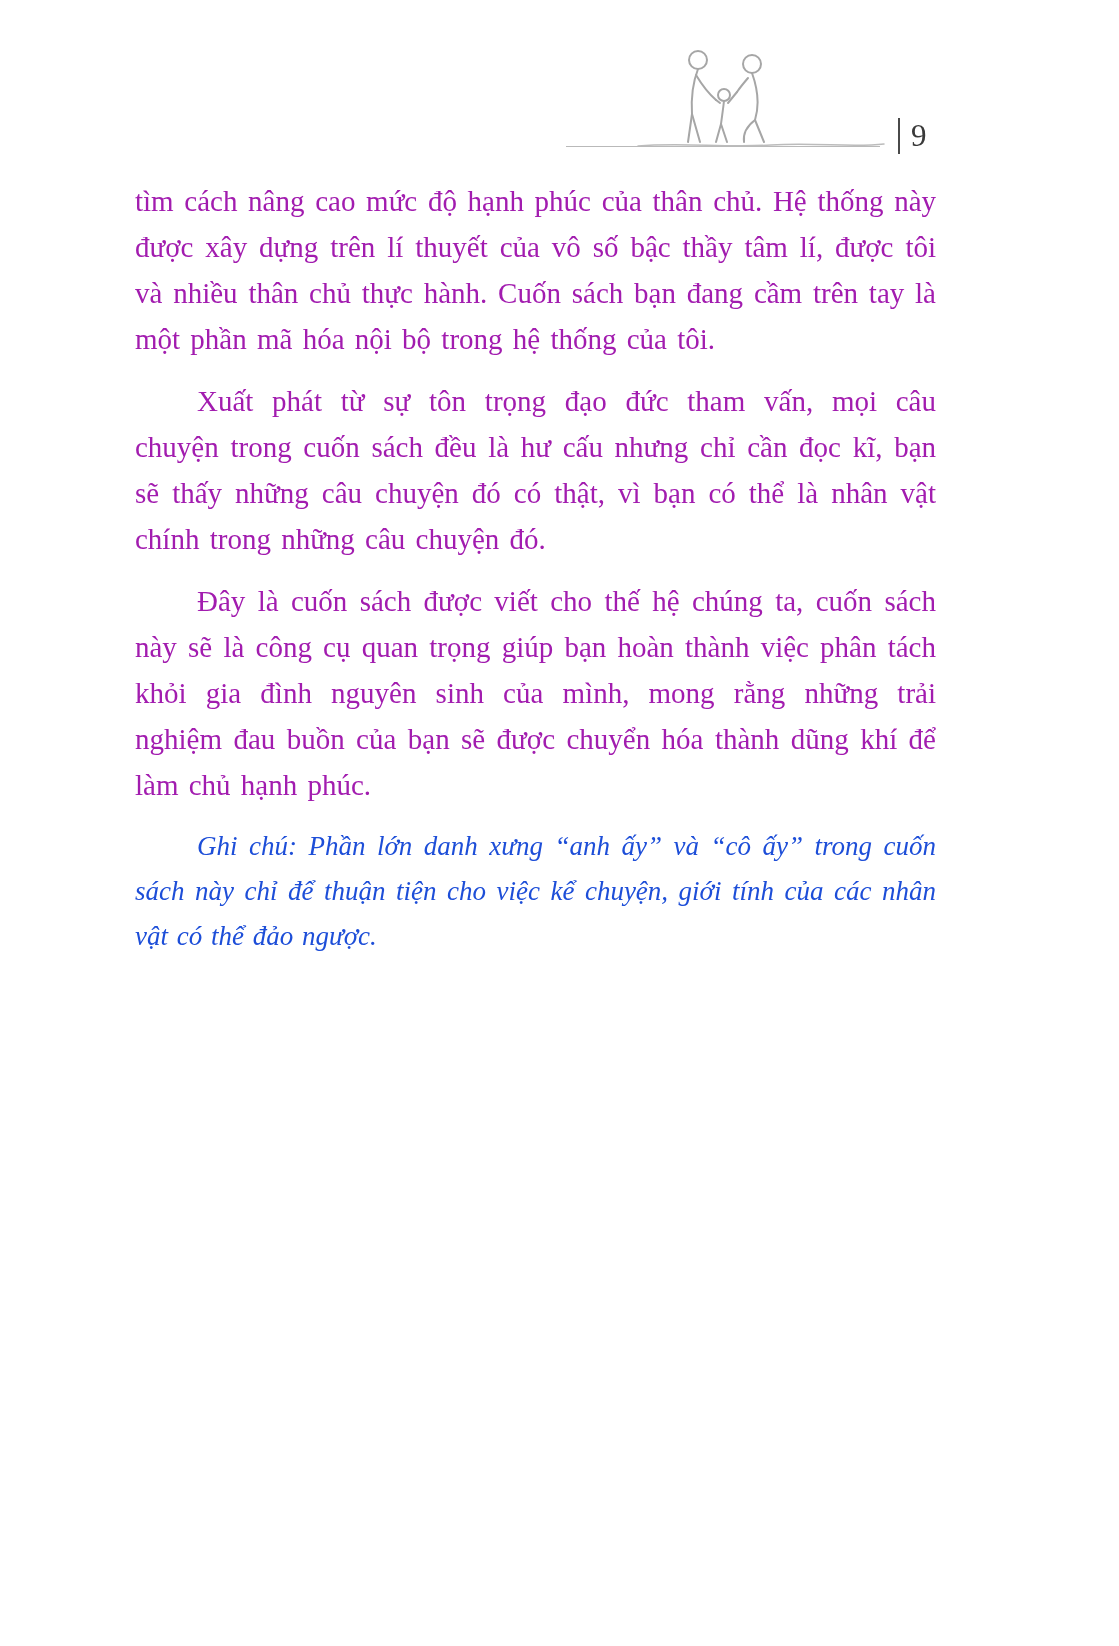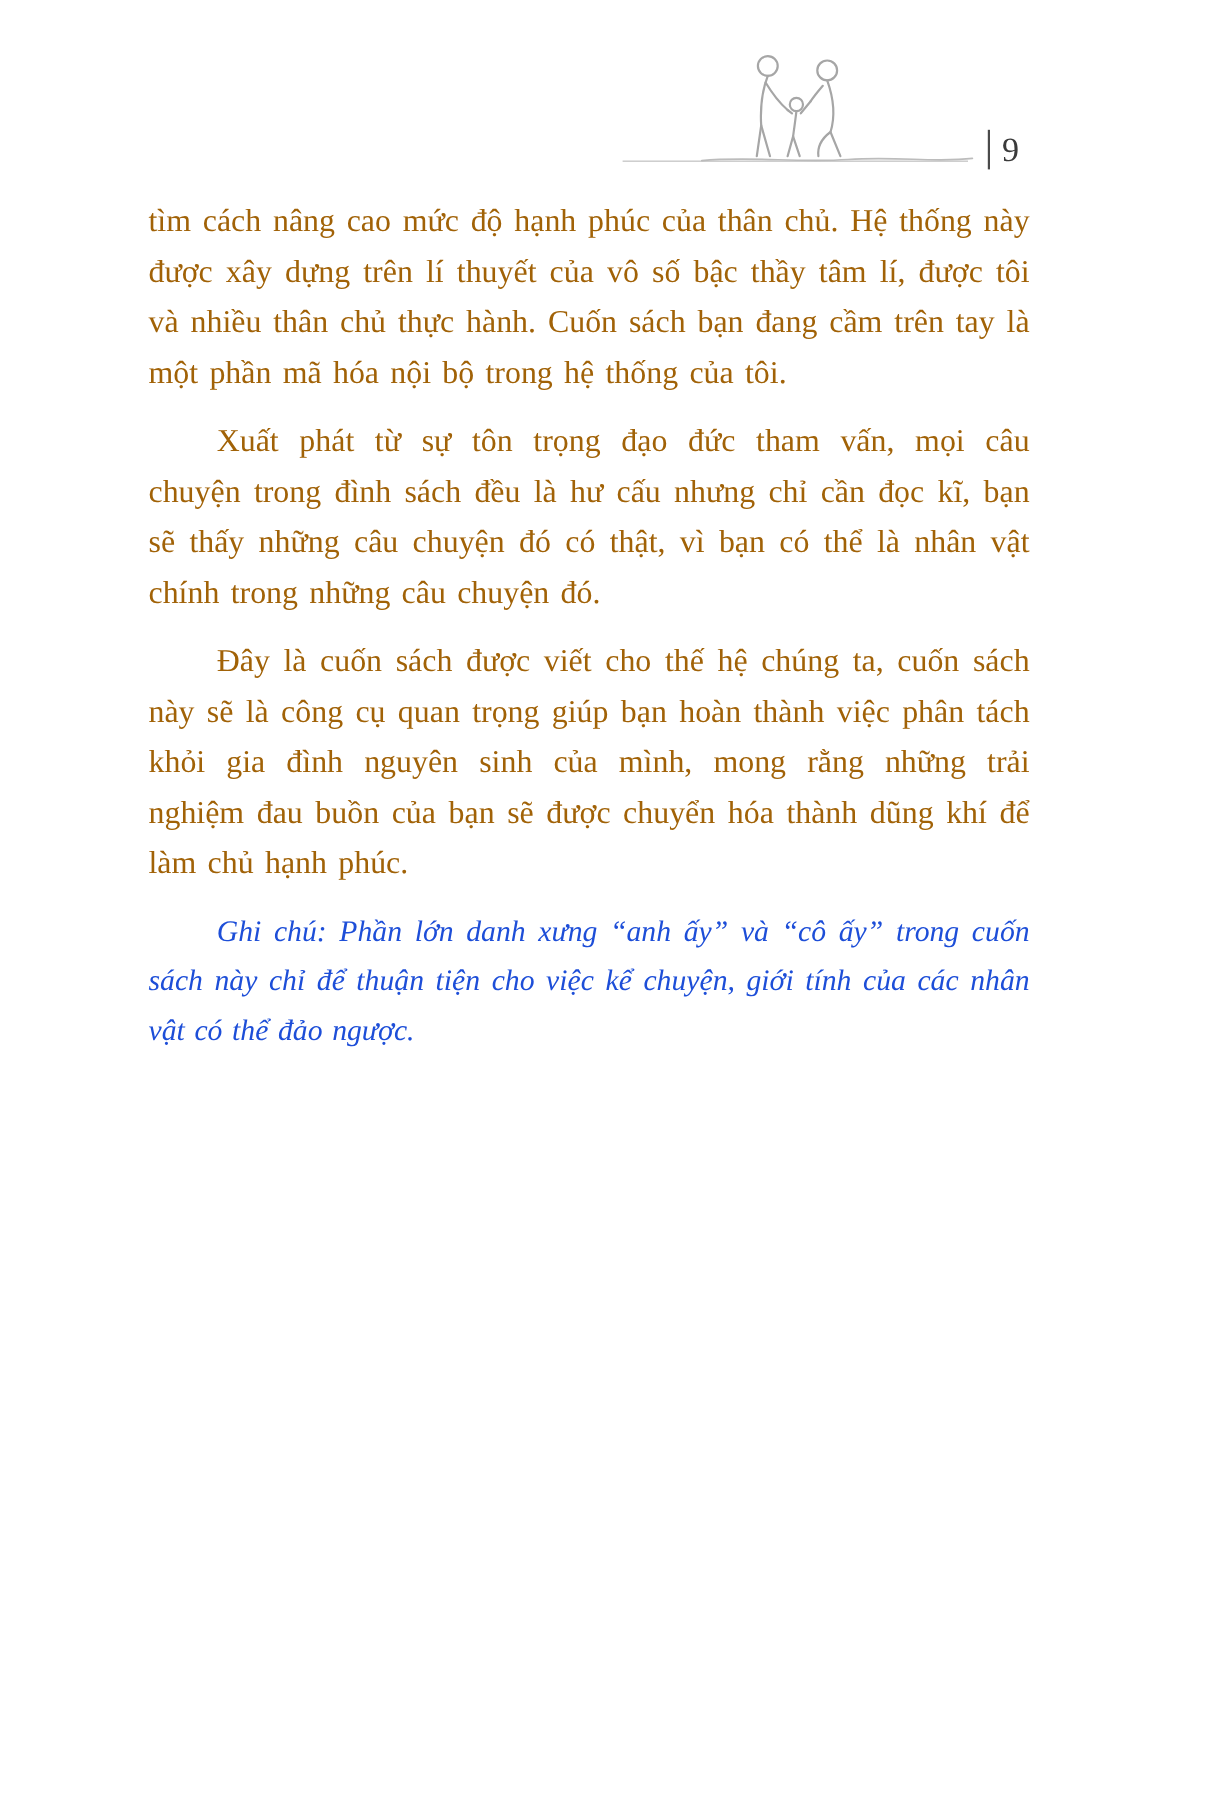--- a/index.html
+++ b/index.html
@@ -55,21 +55,21 @@
     top: 178px;
     width: 801px;
   }
   .para {
     margin: 0 0 16px 0;
     font-size: 29px;
     line-height: 46px;
     text-align: justify;
     text-indent: 62px;
     word-spacing: 3px;
-    color: #a16207;
+    color: #a21caf;
   }
   .para.continued {
     text-indent: 0;
   }
   .note-para {
     margin: 12px 0 0 0;
     font-size: 27px;
     line-height: 45px;
     text-align: justify;
     text-indent: 62px;
@@ -107,18 +107,18 @@
 
   <div class="head-rule"></div>
 
   <div class="page-number">
     <span class="bar"></span>
     <span>9</span>
   </div>
 
   <div class="text-block">
     <p class="para continued">tìm cách nâng cao mức độ hạnh phúc của thân chủ. Hệ thống này được xây dựng trên lí thuyết của vô số bậc thầy tâm lí, được tôi và nhiều thân chủ thực hành. Cuốn sách bạn đang cầm trên tay là một phần mã hóa nội bộ trong hệ thống của tôi.</p>
-    <p class="para">Xuất phát từ sự tôn trọng đạo đức tham vấn, mọi câu chuyện trong đình sách đều là hư cấu nhưng chỉ cần đọc kĩ, bạn sẽ thấy những câu chuyện đó có thật, vì bạn có thể là nhân vật chính trong những câu chuyện đó.</p>
+    <p class="para">Xuất phát từ sự tôn trọng đạo đức tham vấn, mọi câu chuyện trong cuốn sách đều là hư cấu nhưng chỉ cần đọc kĩ, bạn sẽ thấy những câu chuyện đó có thật, vì bạn có thể là nhân vật chính trong những câu chuyện đó.</p>
     <p class="para">Đây là cuốn sách được viết cho thế hệ chúng ta, cuốn sách này sẽ là công cụ quan trọng giúp bạn hoàn thành việc phân tách khỏi gia đình nguyên sinh của mình, mong rằng những trải nghiệm đau buồn của bạn sẽ được chuyển hóa thành dũng khí để làm chủ hạnh phúc.</p>
     <p class="note-para">Ghi chú: Phần lớn danh xưng “anh ấy” và “cô ấy” trong cuốn sách này chỉ để thuận tiện cho việc kể chuyện, giới tính của các nhân vật có thể đảo ngược.</p>
   </div>
 
 </div>
 
 </body></html>

